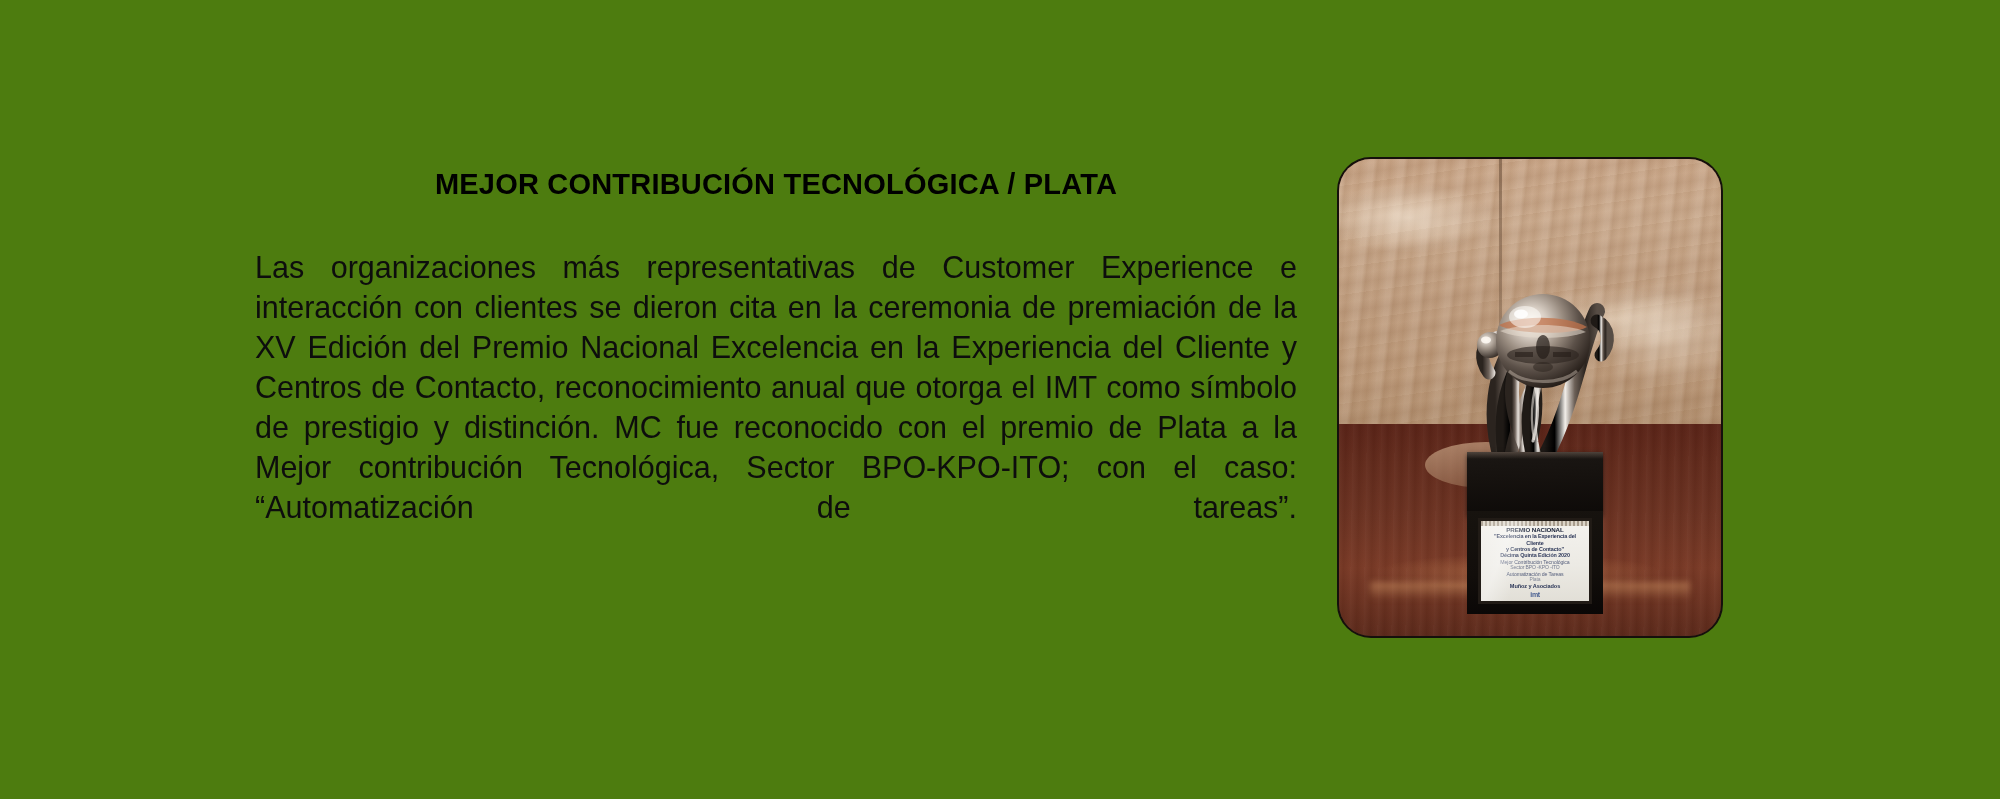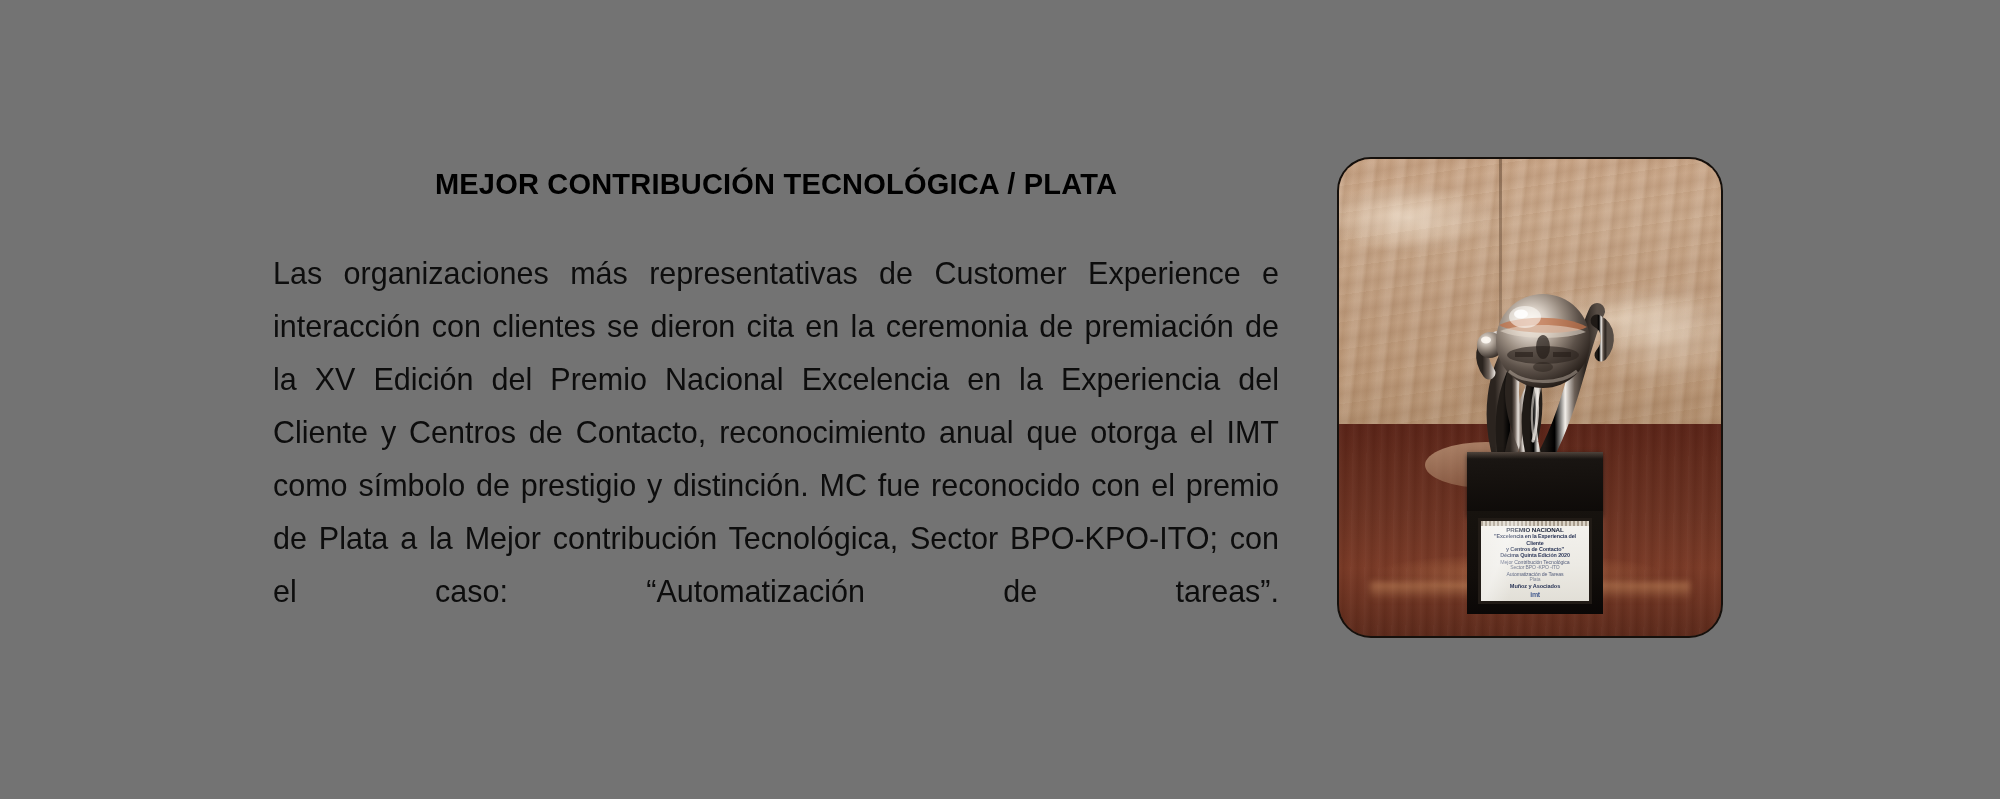--- a/index.html
+++ b/index.html
@@ -11,21 +11,21 @@
     height: 799px;
     background: #dee8f4;
     font-family: "Liberation Sans", sans-serif;
     overflow: hidden;
     position: relative;
   }
 
   .slide {
     position: absolute;
     inset: 0;
-    background: #737373;
+    background: #4d7c0f;
   }
 
   
   .text-col {
     position: absolute;
     left: 255px;
     top: 168px;
     width: 1042px;
   }
 
@@ -36,25 +36,25 @@
     color: #000000;
     text-align: center;
     letter-spacing: 0.2px;
     margin: 0 0 46px 0;
     white-space: nowrap;
   }
 
   .award-body {
     font-family: "Liberation Sans", sans-serif;
     font-size: 30.5px;
-    line-height: 53px;
+    line-height: 40px;
     color: #0d0d0d;
     text-align: justify;
     text-justify: inter-word;
-    margin: 18px;
+    margin: 0;
     word-spacing: 0.5px;
   }
   .award-body:after {
     content: "";
     display: inline-block;
     width: 100%;
   }
 
   
   .photo-frame {

